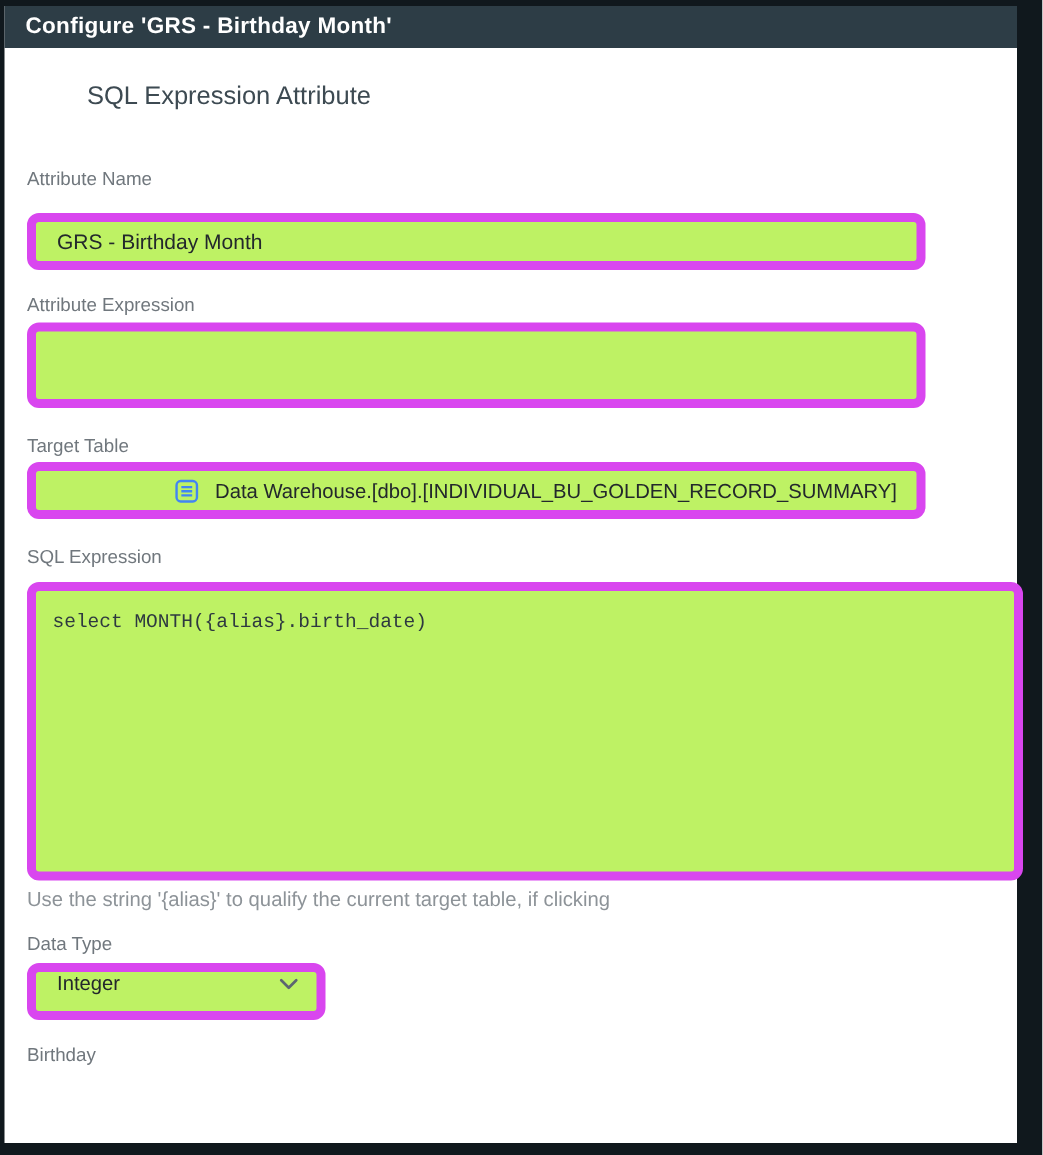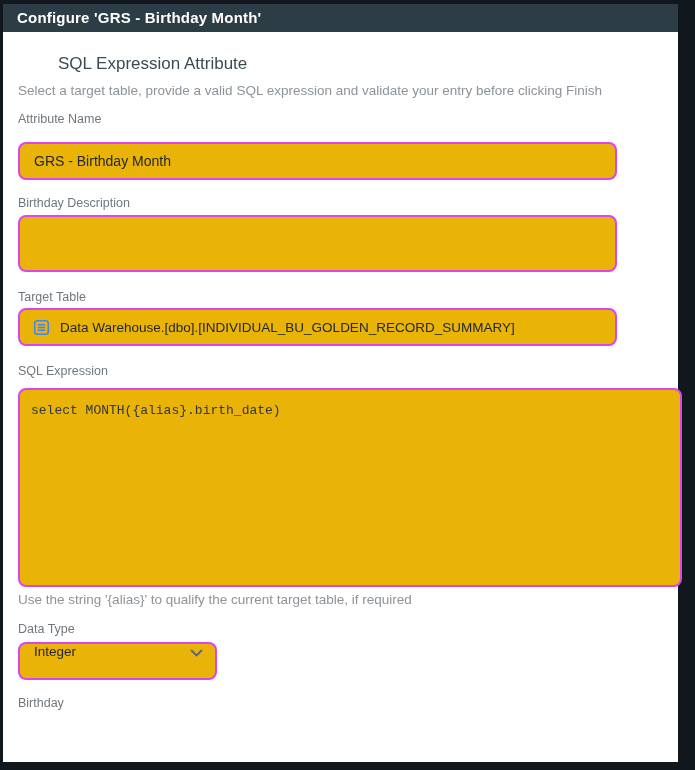--- a/index.html
+++ b/index.html
@@ -40,23 +40,23 @@
     font-size:13.5px; color:#8d9398;
   }
 
   .field-label {
     position:absolute; left:15px;
     font-size:12.5px; color:#70777d;
   }
 
   .box {
     position:absolute; left:15px;
-    border:2px solid #d946ef;
+    border:6px solid #d946ef;
     border-radius:8px;
-    background:#eab308;
+    background:#bef264;
   }
 
   input.text-input {
     width:599px; height:38px;
     padding:0 14px;
     font-family:"Liberation Sans", sans-serif;
     font-size:14px; color:#23282c;
     outline:none;
   }
 
@@ -65,20 +65,21 @@
     padding:8px 14px;
     font-family:"Liberation Sans", sans-serif;
     font-size:14px; color:#23282c;
     resize:none; outline:none;
   }
 
   .target-box {
     width:599px; height:38px;
     display:flex; align-items:center;
     padding:0 13px;
+    justify-content:flex-end;
   }
   .target-box .icon { display:inline-flex; margin-right:10px; }
   .target-box .value { font-size:13.5px; color:#23282c; }
 
   textarea.sql-area {
     width:664px; height:199px;
     padding:12px 11px;
     font-family:"Liberation Mono","DejaVu Sans Mono",monospace;
     font-size:13px; color:#2e3940;
     resize:none; outline:none;
@@ -111,44 +112,43 @@
 <body>
 
 <div class="frame">
   <div class="panel">
 
     <div class="titlebar">
       <span>Configure 'GRS - Birthday Month'</span>
     </div>
 
     <div class="heading">SQL Expression Attribute</div>
-    <div class="subtitle">Select a target table, provide a valid SQL expression and validate your entry before clicking Finish</div>
 
     <div class="field-label" style="top:108px">Attribute Name</div>
     <input class="box text-input" style="top: 138px;" type="text" value="GRS - Birthday Month">
 
-    <div class="field-label" style="top:192px">Birthday Description</div>
+    <div class="field-label" style="top:192px">Attribute Expression</div>
     <textarea class="box plain-area" style="top: 211px;"></textarea>
 
     <div class="field-label" style="top:286px">Target Table</div>
     <div class="box target-box" style="top:304px">
       <span class="icon">
         <svg width="17" height="17" viewBox="0 0 16 16">
           <rect x="1.6" y="1.6" width="12.8" height="12.8" rx="2.6" fill="none" stroke="#4285f4" stroke-width="1.5"></rect>
           <line x1="4.6" y1="5.4" x2="11.4" y2="5.4" stroke="#4285f4" stroke-width="1.5"></line>
           <line x1="4.6" y1="8" x2="11.4" y2="8" stroke="#4285f4" stroke-width="1.5"></line>
           <line x1="4.6" y1="10.6" x2="11.4" y2="10.6" stroke="#4285f4" stroke-width="1.5"></line>
         </svg>
       </span>
       <span class="value">Data Warehouse.[dbo].[INDIVIDUAL_BU_GOLDEN_RECORD_SUMMARY]</span>
     </div>
 
     <div class="field-label" style="top:360px">SQL Expression</div>
     <textarea class="box sql-area" style="top: 384px;" spellcheck="false">select MONTH({alias}.birth_date)</textarea>
-    <div class="helper">Use the string '{alias}' to qualify the current target table, if required</div>
+    <div class="helper">Use the string '{alias}' to qualify the current target table, if clicking</div>
 
     <div class="field-label" style="top:618px">Data Type</div>
     <div class="box select-box" style="top:638px">
       <span class="value">Integer</span>
       <span class="icon">
         <svg width="13" height="9" viewBox="0 0 13 9">
           <polyline points="1.5,1.5 6.5,6.5 11.5,1.5" fill="none" stroke="#5c6670" stroke-width="1.8" stroke-linecap="round" stroke-linejoin="round"></polyline>
         </svg>
       </span>
     </div>

